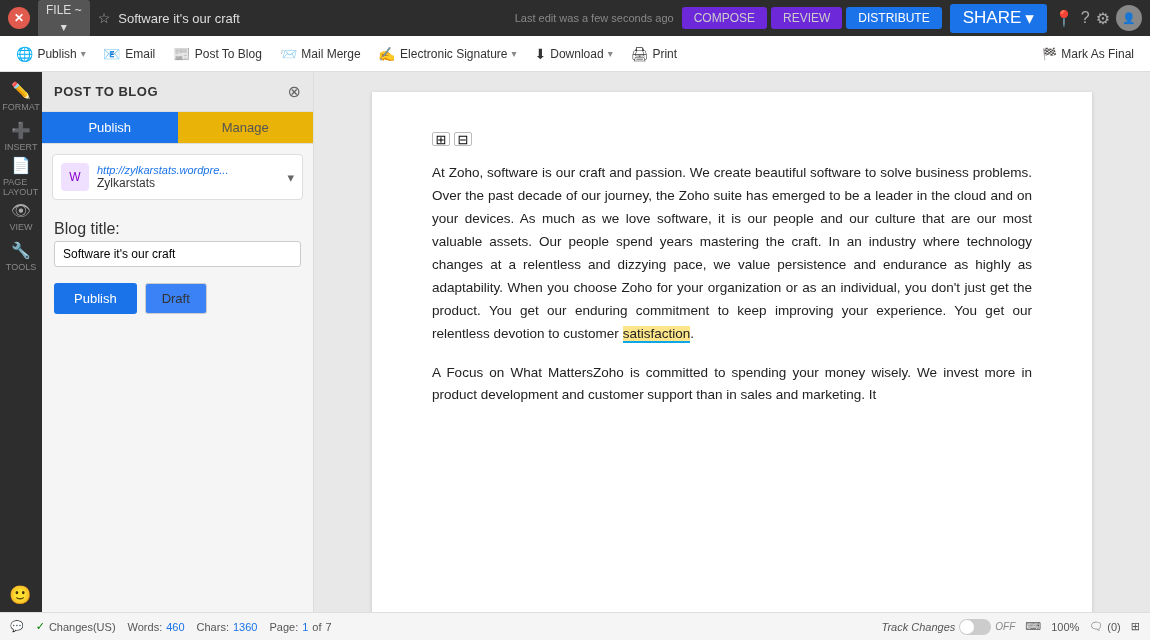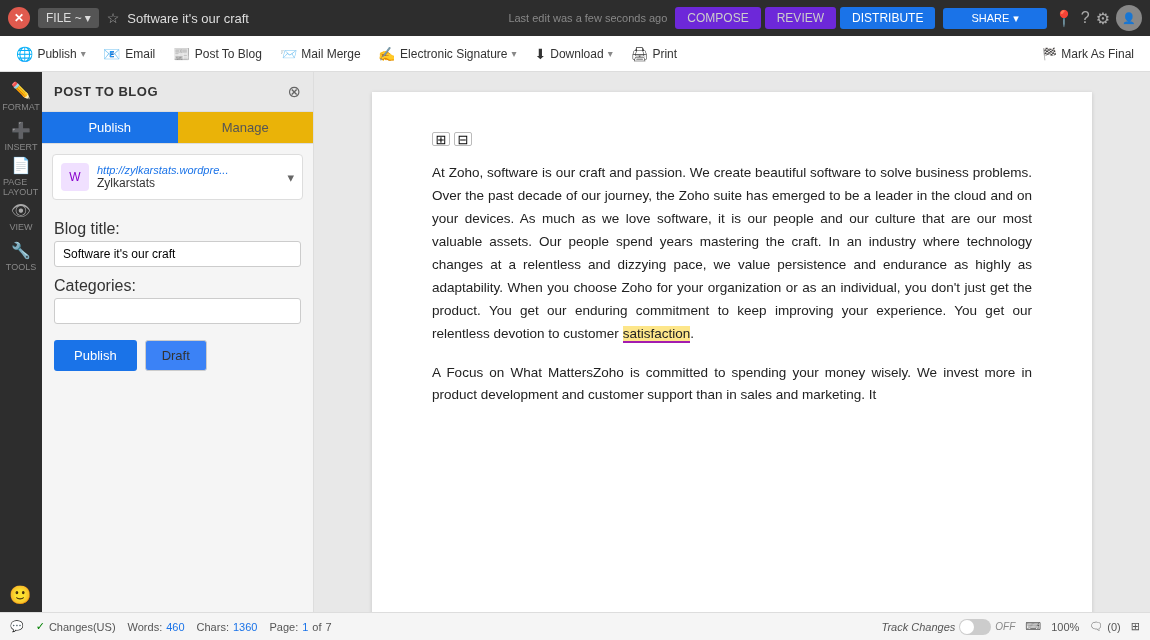--- a/index.html
+++ b/index.html
@@ -26,21 +26,21 @@
       font-weight: bold;
     }
     #file-btn {
       background: #555;
       color: #ddd;
       border: none;
       padding: 3px 8px;
       border-radius: 3px;
       font-size: 12px;
       cursor: pointer;
-      display: flex; align-items: center; gap: 3px;
+      display: flex; align-items: center; gap: 3px; flex-direction: column;
     }
     #star-icon { color: #aaa; font-size: 14px; cursor: pointer; }
     #doc-title { color: #ddd; font-size: 13px; flex: 1; }
     #last-edit { color: #888; font-size: 11px; }
     #top-nav-btns { display: flex; gap: 4px; margin-left: auto; }
     .top-nav-btn {
       padding: 4px 12px;
       border: none;
       border-radius: 3px;
       background: #6d28d9;
@@ -50,22 +50,22 @@
     }
     .top-nav-btn.active {
       background: #1a73e8;
       color: white;
     }
     #share-btn {
       background: #1a73e8;
       color: white;
       border: none;
       border-radius: 3px;
-      padding: 4px 28px;
-      font-size: 11px;
+      padding: 4px 13px;
+      font-size: 17px;
       cursor: pointer;
       display: flex; align-items: center; gap: 4px;
     }
     #topbar-icons { display: flex; gap: 6px; align-items: center; }
     .topbar-icon { color: #aaa; font-size: 16px; cursor: pointer; }
     #user-avatar {
       width: 26px; height: 26px;
       background: #888;
       border-radius: 50%;
       overflow: hidden;
@@ -270,21 +270,21 @@
       font-size: 26px;
       font-weight: bold;
       text-align: center;
       margin-bottom: 24px;
       color: #111;
     }
     #doc-body { font-size: 13.5px; color: #222; line-height: 1.7; text-align: justify; }
     #doc-body p { margin-bottom: 16px; }
     .highlight-word {
       background: #fde68a;
-      border-bottom: 2px solid #a21caf;
+      border-bottom: 2px solid #0ea5e9;
     }
 
     
     #statusbar {
       height: 28px;
       background: #f5f5f5;
       border-top: 1px solid #ddd;
       display: flex;
       align-items: center;
       padding: 0 10px;
@@ -423,24 +423,20 @@
         <div id="blog-url">http://zylkarstats.wordpre...</div>
         <div id="blog-name">Zylkarstats</div>
       </div>
       <span id="blog-expand">▾</span>
     </div>
 
     <div id="panel-form">
       <div>
         <div class="form-label">Blog title:</div>
         <input class="form-input" type="text" value="Software it's our craft" style="">
-      </div>
-      <div>
-        <div class="form-label">Categories:</div>
-        <input class="form-input" type="text" style="">
       </div>
     </div>
 
     <div id="panel-actions">
       <button id="publish-btn">Publish</button>
       <button id="draft-btn">Draft</button>
     </div>
   </div>
 
   <div id="doc-area">

